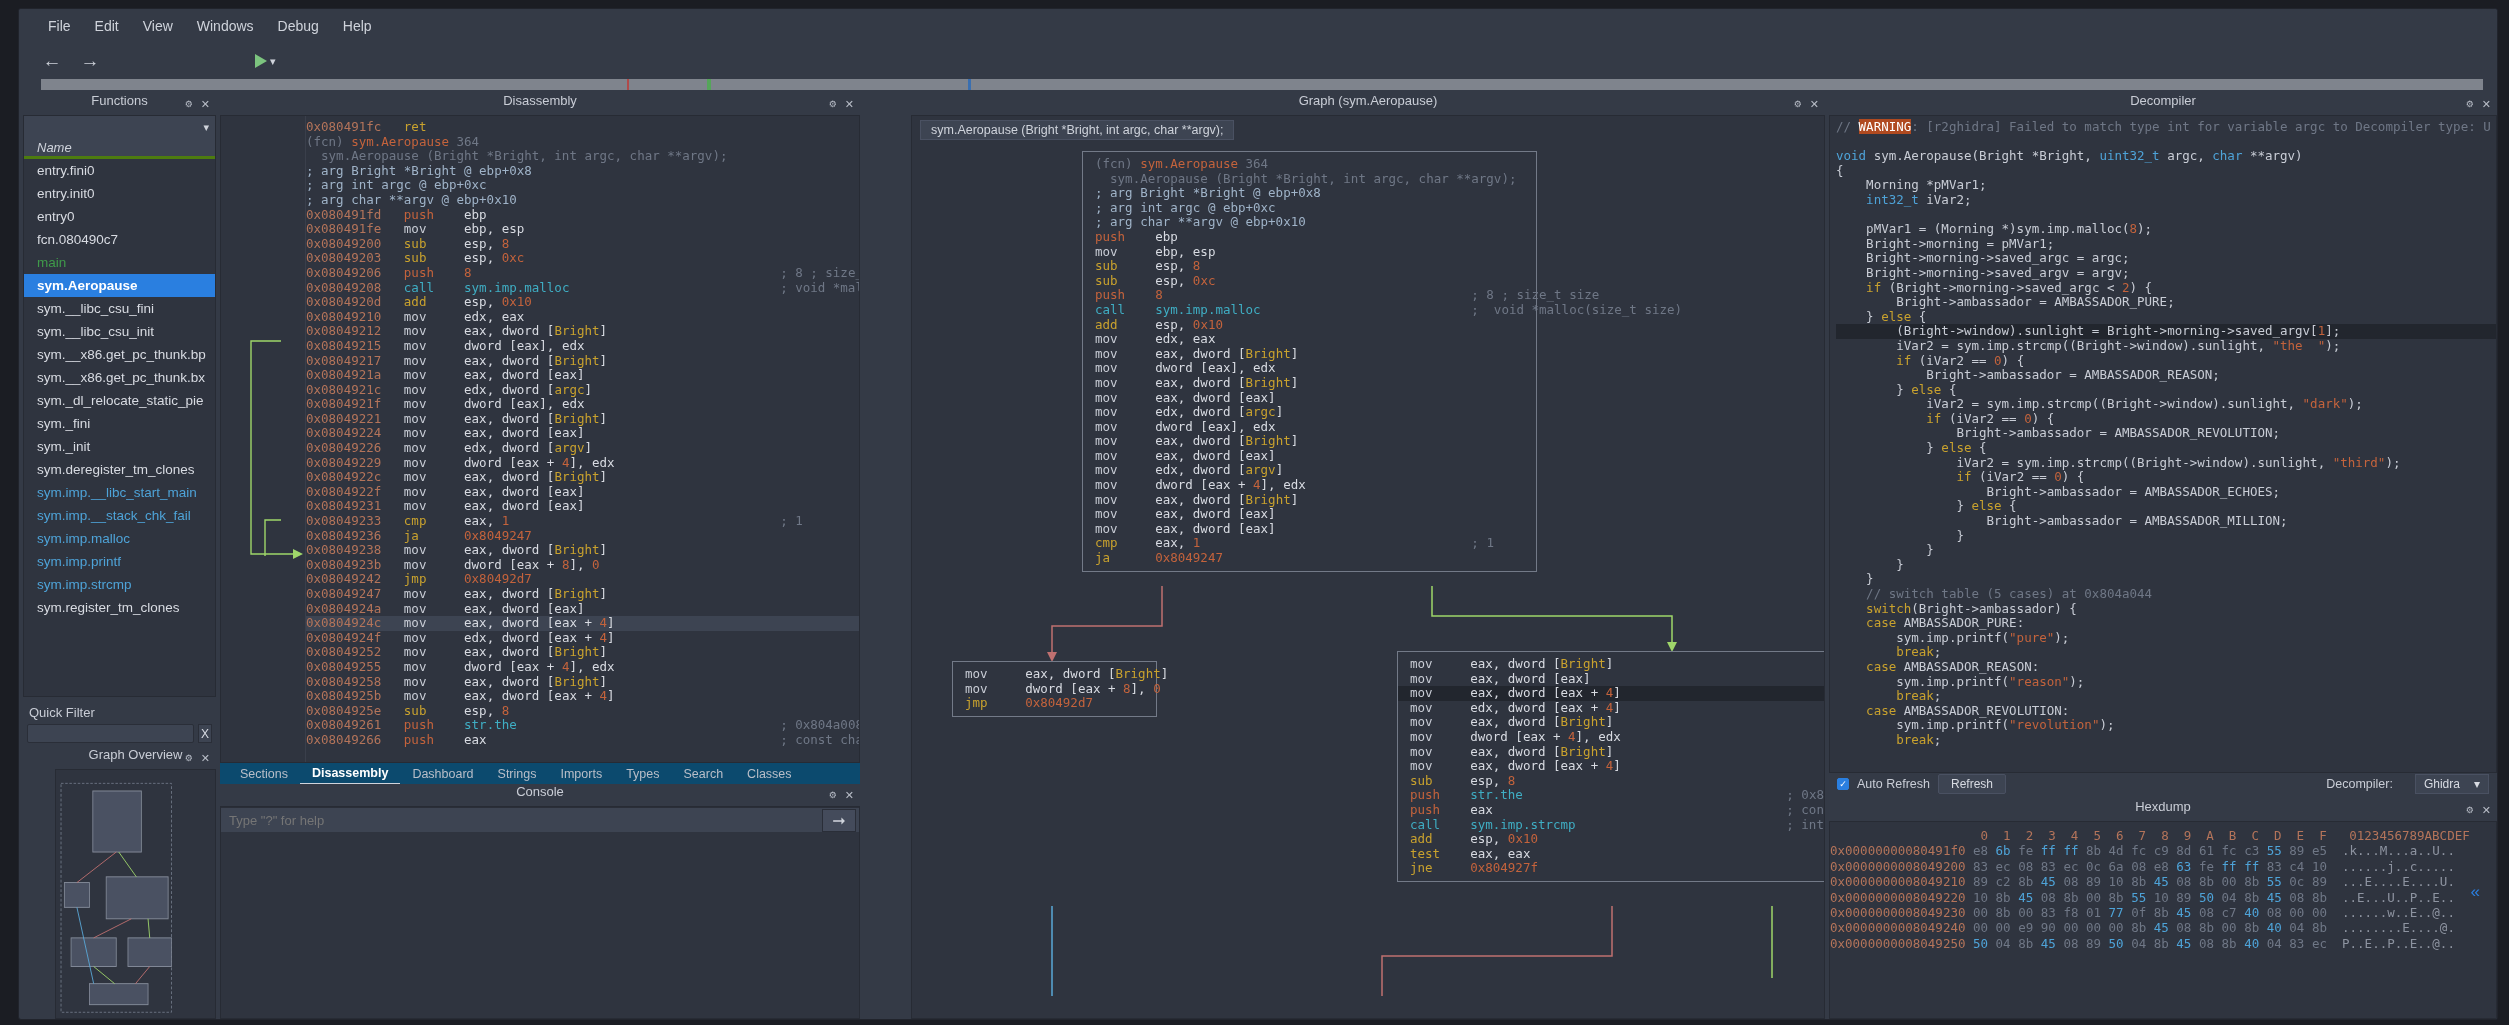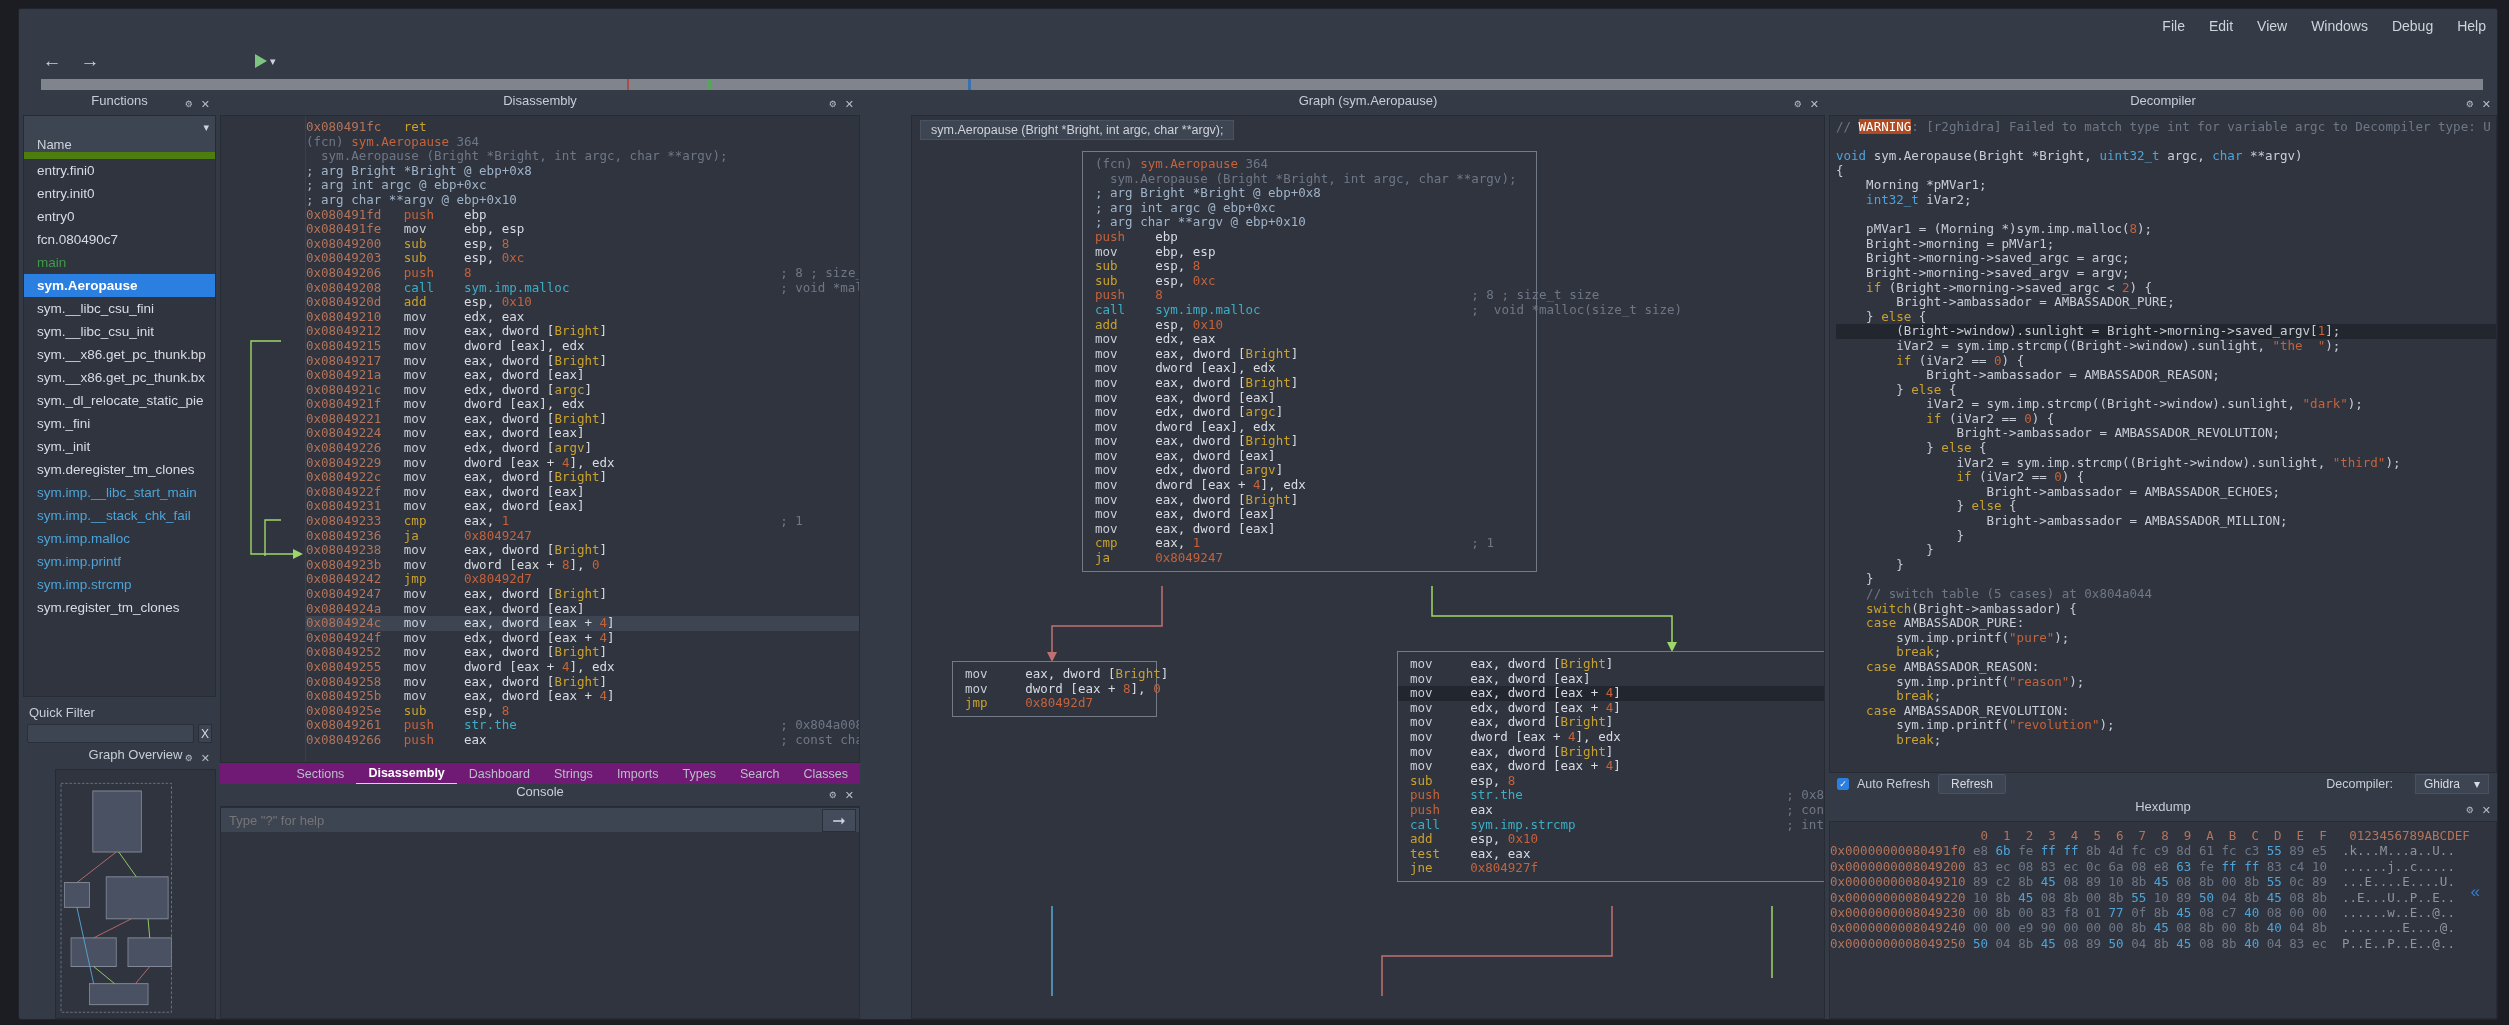--- a/index.html
+++ b/index.html
@@ -16,21 +16,21 @@
 
   
   #app {
     position:absolute; left:18px; top:8px; width:2480px; height:1012px;
     background:#343a46; border:1px solid #21242c; border-radius:3px;
     display:flex; flex-direction:column; overflow:hidden;
   }
 
   
   #menubar { height:34px; background:#343a46; display:flex; align-items:center;
-             padding-left:18px; gap:2px; flex:0 0 auto;justify-content:flex-end; }
+             padding-left:18px; gap:2px; flex:0 0 auto; }
   .menu-item { padding:4px 11px; font-size:14px; color:#cfd3db; border-radius:2px; cursor:default; }
 
   
   #toolbar { height:36px; background:#343a46; display:flex; align-items:center;
              padding-left:20px; gap:12px; flex:0 0 auto; }
   .tb-arrow { width:26px; height:24px; display:flex; align-items:center; justify-content:center;
               color:#cfd3db; font-size:19px; }
   .tb-run { display:flex; align-items:center; gap:3px; margin-left:140px; }
   .play-tri { width:0;height:0;border-left:12px solid #7cc47f;border-top:7px solid transparent;
               border-bottom:7px solid transparent; }
@@ -59,22 +59,22 @@
   .dock-btns .gear{ font-size:9px; }
   .dock-body { flex:1; background:#2f343f; border:1px solid #272b34; min-height:0;
                overflow:hidden; position:relative; }
 
   
   #leftcol { width:197px; flex:0 0 197px; display:flex; flex-direction:column; padding-left:4px; }
   #fnpanel { flex:0 0 604px; }
   #fn-filter { height:22px; background:#3d4452; margin:0; display:flex; align-items:center;
                padding:0 6px; justify-content:flex-end; }
   #fn-filter .chev2{ color:#cfd3db; font-size:11px; }
-  #fn-head { height:21px; background:#3d4452; display:flex; align-items:flex-end;
-             padding-left:13px; font-size:13px; color:#cfd3db; border-bottom:7px solid #4d7c0f;}
+  #fn-head { height:21px; background:#3d4452; display:flex; align-items:center;
+             padding-left:13px; font-size:13px; color:#cfd3db; border-bottom:3px solid #4d7c0f;font-style:italic;}
   #fn-list { overflow:hidden; }
   .fn-row { height:23px; line-height:23px; padding-left:13px; font-size:13.5px;
             white-space:nowrap; overflow:hidden; color:#d8dbe2; }
   .fn-row.sel { background:#2a7fe0; color:#fff; font-weight:bold; }
   .fn-row.imp { color:#4ea3d8; }
   .fn-row.green { color:#3f9a4a; }
 
   #qf-title { height:24px; display:flex; align-items:center; padding:0 6px; font-size:13px;
               color:#c9cdd6; }
   #qf-row { display:flex; align-items:center; gap:4px; padding:0 4px 4px 4px;}
@@ -95,22 +95,22 @@
   .dis-line { height:14.6px; line-height:14.6px; font-size:12.5px; white-space:pre;
               font-family:"DejaVu Sans Mono","Liberation Mono",monospace; }
   .dis-line.hl { background:#3d4452; }
   .a-addr{ color:#b4745a; }   .a-mn{ color:#c9cdd6; }
   .a-push{ color:#c4633c; }   .a-call{ color:#3faec4; }
   .a-jmp{ color:#c9a22e; }
   .a-num{ color:#c4633c; }    .a-sym{ color:#3faec4; }
   .a-cmt{ color:#6f7786; }    .a-fn{ color:#c4633c; }
   .a-arg{ color:#9fb3c8; }    .a-var{ color:#c9a22e; }
 
-  #dis-tabs { height:21px; background:#701a75; display:flex; align-items:center;
-              gap:0; padding-left:8px; flex:0 0 auto;justify-content:flex-end;}
+  #dis-tabs { height:21px; background:#0c4a6e; display:flex; align-items:center;
+              gap:0; padding-left:8px; flex:0 0 auto;}
   .dtab { font-size:12.5px; color:#b9bec8; padding:3px 12px; }
   .dtab.active { color:#fff; border-bottom:2px solid #cfd3db; font-weight:bold; }
 
   #console { flex:1; }
   #console-body { display:flex; flex-direction:column; }
   #console-out { flex:1; padding:8px 10px; font-size:12.5px; color:#c9cdd6;
                  white-space:pre; overflow:hidden; line-height:13.4px;
                  font-family:"DejaVu Sans Mono","Liberation Mono",monospace;}
   #console-in-row { height:25px; display:flex; align-items:center; background:#3d4452;
                     border-top:1px solid #2a2e38; }

